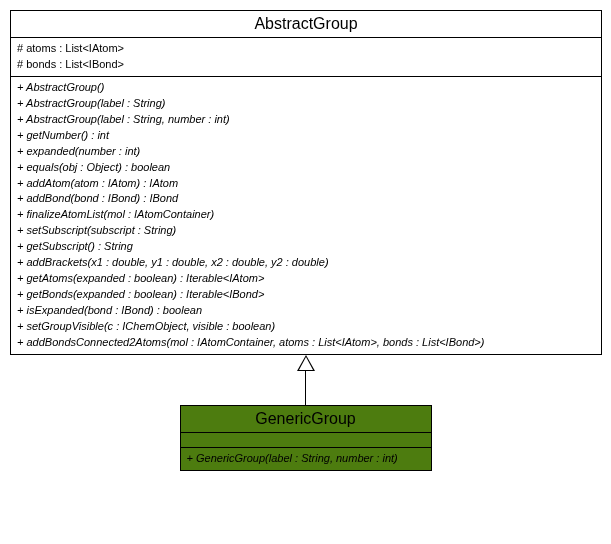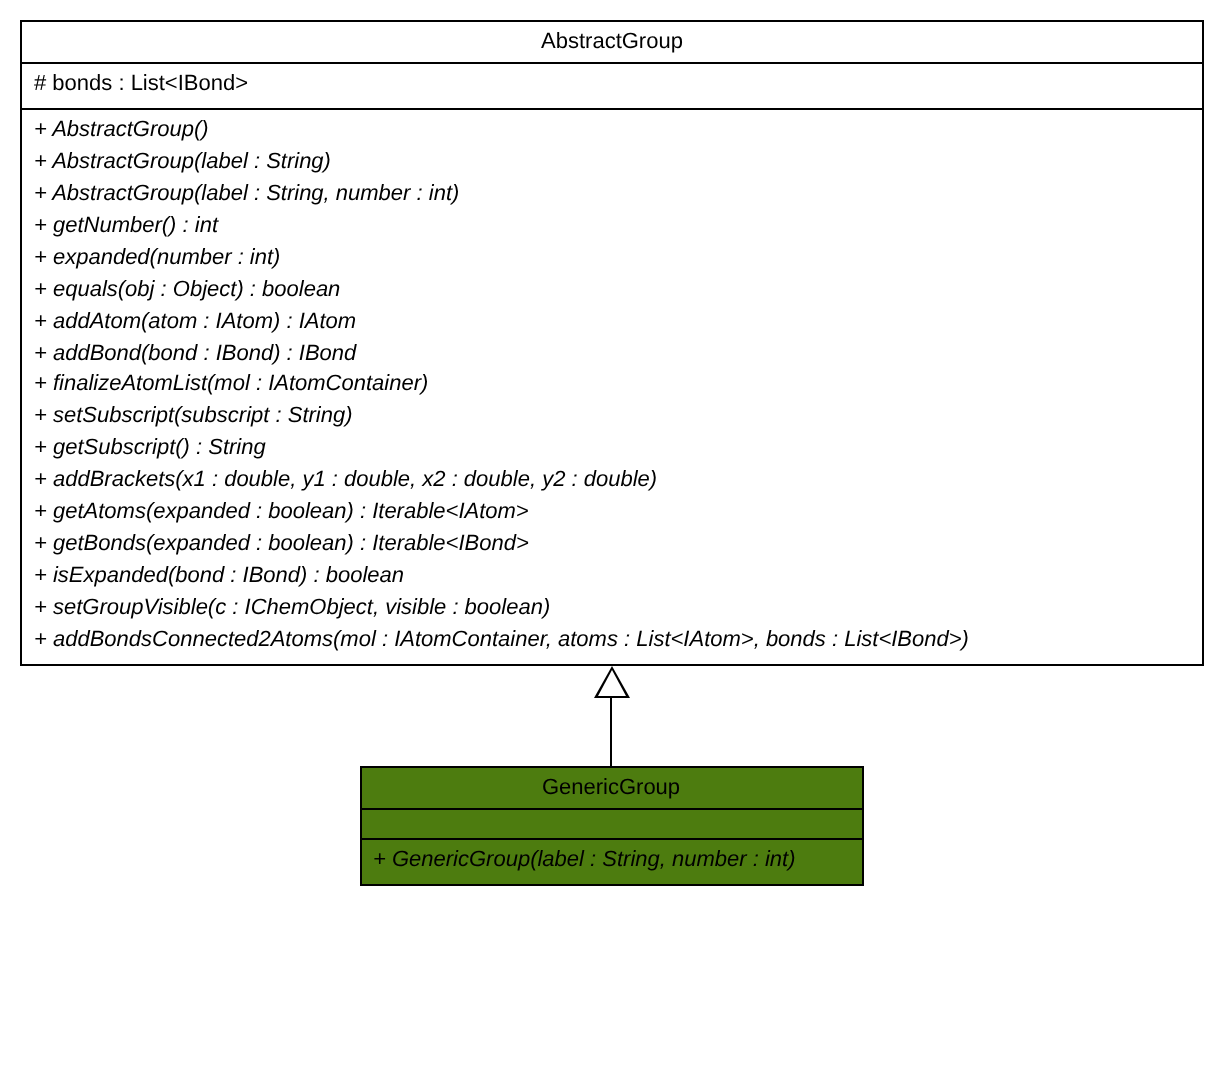--- a/index.html
+++ b/index.html
@@ -20,21 +20,21 @@
     width: 590px;
   }
   .class-box.concrete {
     width: 250px;
     background: #4d7c0f;
   }
   .class-name {
     text-align: center;
     padding: 4px 6px;
     border-bottom: 1px solid #000;
-    font-size: 11px;
+    font-size: 16px;
   }
   .class-name.abstract-name {
     font-style: normal;
   }
   .attributes {
     padding: 3px 6px;
     border-bottom: 1px solid #000;
     min-height: 8px;
   }
   .methods {
@@ -75,20 +75,21 @@
     flex: 1;
     background: #000;
   }
 </style>
 </head>
 <body>
 
 <div class="class-box abstract">
   <div class="class-name abstract-name">AbstractGroup</div>
   <div class="attributes" id="abs-attrs">
+      <div class="attr-line"># atoms : List&lt;IAtom&gt;</div>
       <div class="attr-line"># bonds : List&lt;IBond&gt;</div>
     </div>
   <div class="methods" id="abs-methods">
       <div class="attr-line">+ AbstractGroup()</div>
       <div class="attr-line">+ AbstractGroup(label : String)</div>
       <div class="attr-line">+ AbstractGroup(label : String, number : int)</div>
       <div class="attr-line">+ getNumber() : int</div>
       <div class="attr-line">+ expanded(number : int)</div>
       <div class="attr-line">+ equals(obj : Object) : boolean</div>
       <div class="attr-line">+ addAtom(atom : IAtom) : IAtom</div>

